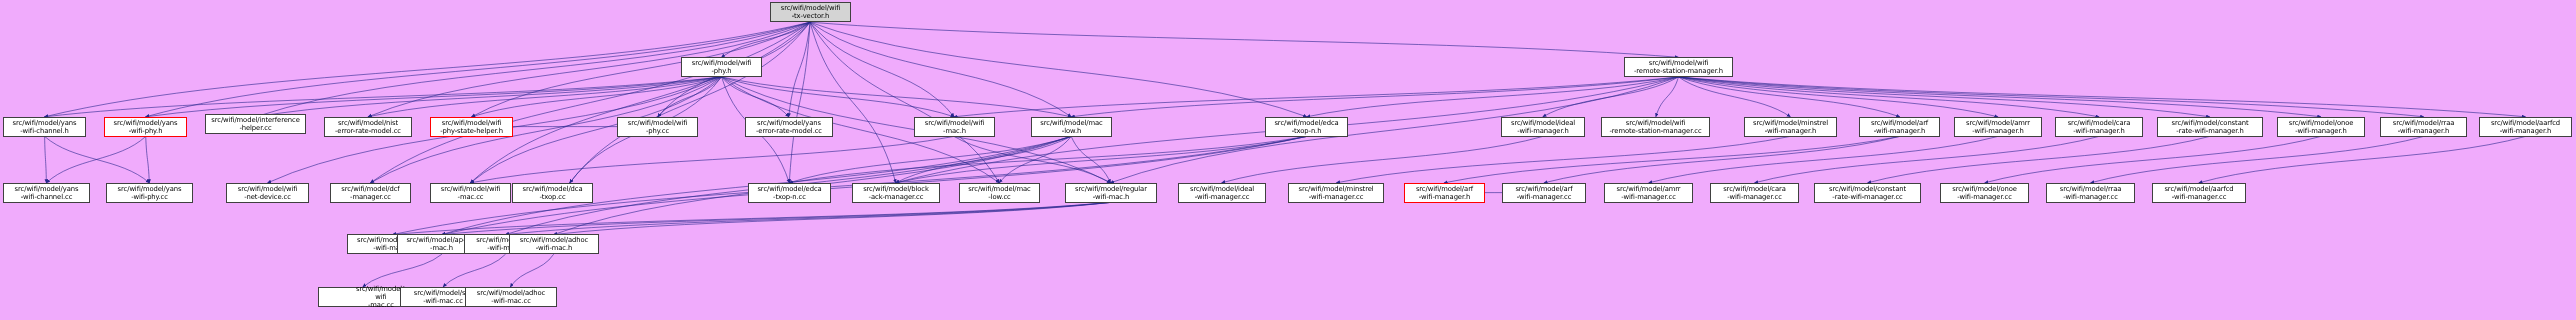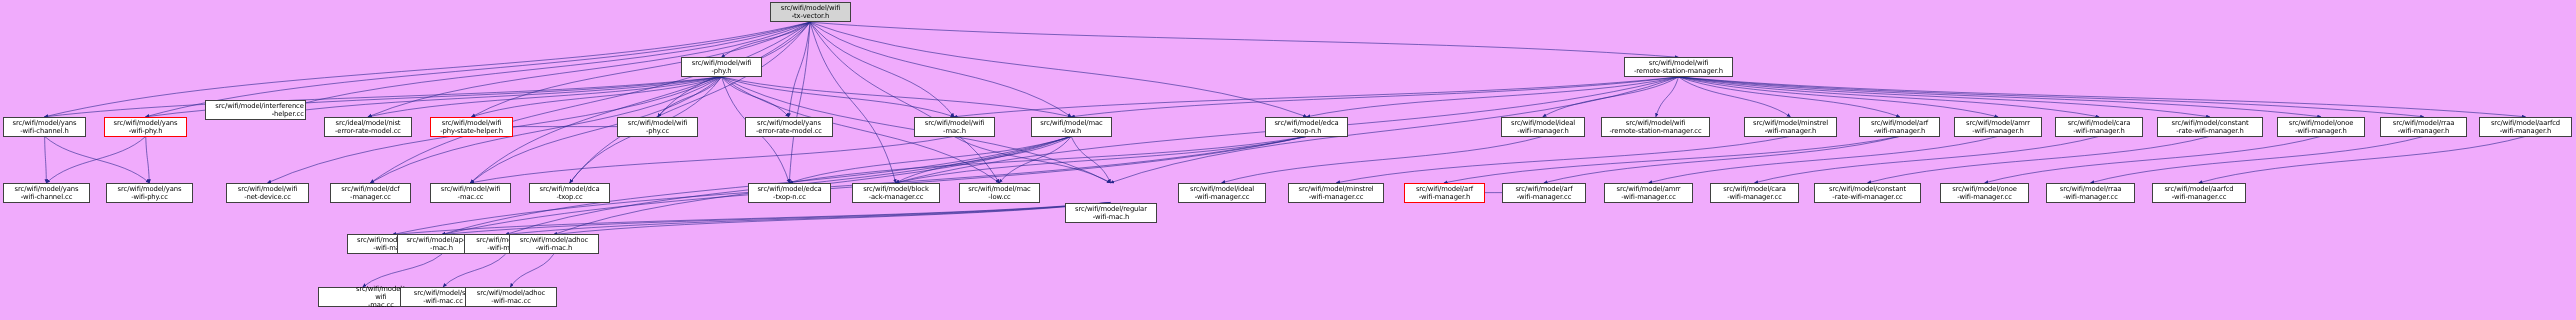--- a/index.html
+++ b/index.html
@@ -132,23 +132,23 @@
       <div class="node root" style="left: 770px; top: 2.4px; width: 81px; height: 19.6px;"><span>src/wifi/model/wifi
 -tx-vector.h</span></div>
       <div class="node" style="left: 681px; top: 57px; width: 81px; height: 19.6px;"><span>src/wifi/model/wifi
 -phy.h</span></div>
       <div class="node" style="left: 1624px; top: 57px; width: 109px; height: 19.6px;"><span>src/wifi/model/wifi
 -remote-station-manager.h</span></div>
       <div class="node" style="left: 3px; top: 117px; width: 83px; height: 19.6px;"><span>src/wifi/model/yans
 -wifi-channel.h</span></div>
       <div class="node highlight" style="left: 104px; top: 117px; width: 83px; height: 19.6px;"><span>src/wifi/model/yans
 -wifi-phy.h</span></div>
-      <div class="node" style="left: 205px; top: 100px; width: 101px; height: 19.6px; text-align: right;"><span>src/wifi/model/interference
+      <div class="node" style="left: 205px; top: 114px; width: 101px; height: 19.6px;"><span>src/wifi/model/interference
 -helper.cc</span></div>
-      <div class="node" style="left: 324px; top: 117px; width: 88px; height: 19.6px;"><span>src/ideal/model/nist
+      <div class="node" style="left: 324px; top: 117px; width: 88px; height: 19.6px;"><span>src/wifi/model/nist
 -error-rate-model.cc</span></div>
       <div class="node highlight" style="left: 430px; top: 117px; width: 83px; height: 19.6px;"><span>src/wifi/model/wifi
 -phy-state-helper.h</span></div>
       <div class="node" style="left: 617px; top: 117px; width: 81px; height: 19.6px;"><span>src/wifi/model/wifi
 -phy.cc</span></div>
       <div class="node" style="left: 745px; top: 117px; width: 88px; height: 19.6px;"><span>src/wifi/model/yans
 -error-rate-model.cc</span></div>
       <div class="node" style="left: 914px; top: 117px; width: 81px; height: 19.6px;"><span>src/wifi/model/wifi
 -mac.h</span></div>
       <div class="node" style="left: 1031px; top: 117px; width: 81px; height: 19.6px;"><span>src/wifi/model/mac
@@ -178,29 +178,29 @@
       <div class="node" style="left: 3px; top: 183px; width: 87px; height: 19.6px;"><span>src/wifi/model/yans
 -wifi-channel.cc</span></div>
       <div class="node" style="left: 106px; top: 183px; width: 87px; height: 19.6px;"><span>src/wifi/model/yans
 -wifi-phy.cc</span></div>
       <div class="node" style="left: 226px; top: 183px; width: 83px; height: 19.6px;"><span>src/wifi/model/wifi
 -net-device.cc</span></div>
       <div class="node" style="left: 330px; top: 183px; width: 81px; height: 19.6px;"><span>src/wifi/model/dcf
 -manager.cc</span></div>
       <div class="node" style="left: 430px; top: 183px; width: 81px; height: 19.6px;"><span>src/wifi/model/wifi
 -mac.cc</span></div>
-      <div class="node" style="left: 529px; top: 183px; width: 81px; height: 19.6px;"><span>src/wifi/model/dca
+      <div class="node" style="left: 512px; top: 183px; width: 81px; height: 19.6px;"><span>src/wifi/model/dca
 -txop.cc</span></div>
       <div class="node" style="left: 748px; top: 183px; width: 83px; height: 19.6px;"><span>src/wifi/model/edca
 -txop-n.cc</span></div>
       <div class="node" style="left: 852px; top: 183px; width: 88px; height: 19.6px; justify-content: flex-end;"><span>src/wifi/model/block
 -ack-manager.cc</span></div>
       <div class="node" style="left: 959px; top: 183px; width: 81px; height: 19.6px;"><span>src/wifi/model/mac
 -low.cc</span></div>
-      <div class="node" style="left: 1065px; top: 183px; width: 92px; height: 19.6px; margin-top: 20px;"><span>src/wifi/model/regular
+      <div class="node" style="left: 1065px; top: 183px; width: 92px; height: 19.6px;"><span>src/wifi/model/regular
 -wifi-mac.h</span></div>
       <div class="node" style="left: 1178px; top: 183px; width: 88px; height: 19.6px;"><span>src/wifi/model/ideal
 -wifi-manager.cc</span></div>
       <div class="node" style="left: 1288px; top: 183px; width: 96px; height: 19.6px;"><span>src/wifi/model/minstrel
 -wifi-manager.cc</span></div>
       <div class="node highlight" style="left: 1404px; top: 183px; width: 81px; height: 19.6px;"><span>src/wifi/model/arf
 -wifi-manager.h</span></div>
       <div class="node" style="left: 1502px; top: 183px; width: 84px; height: 19.6px;"><span>src/wifi/model/arf
 -wifi-manager.cc</span></div>
       <div class="node" style="left: 1604px; top: 183px; width: 89px; height: 19.6px;"><span>src/wifi/model/amrr

